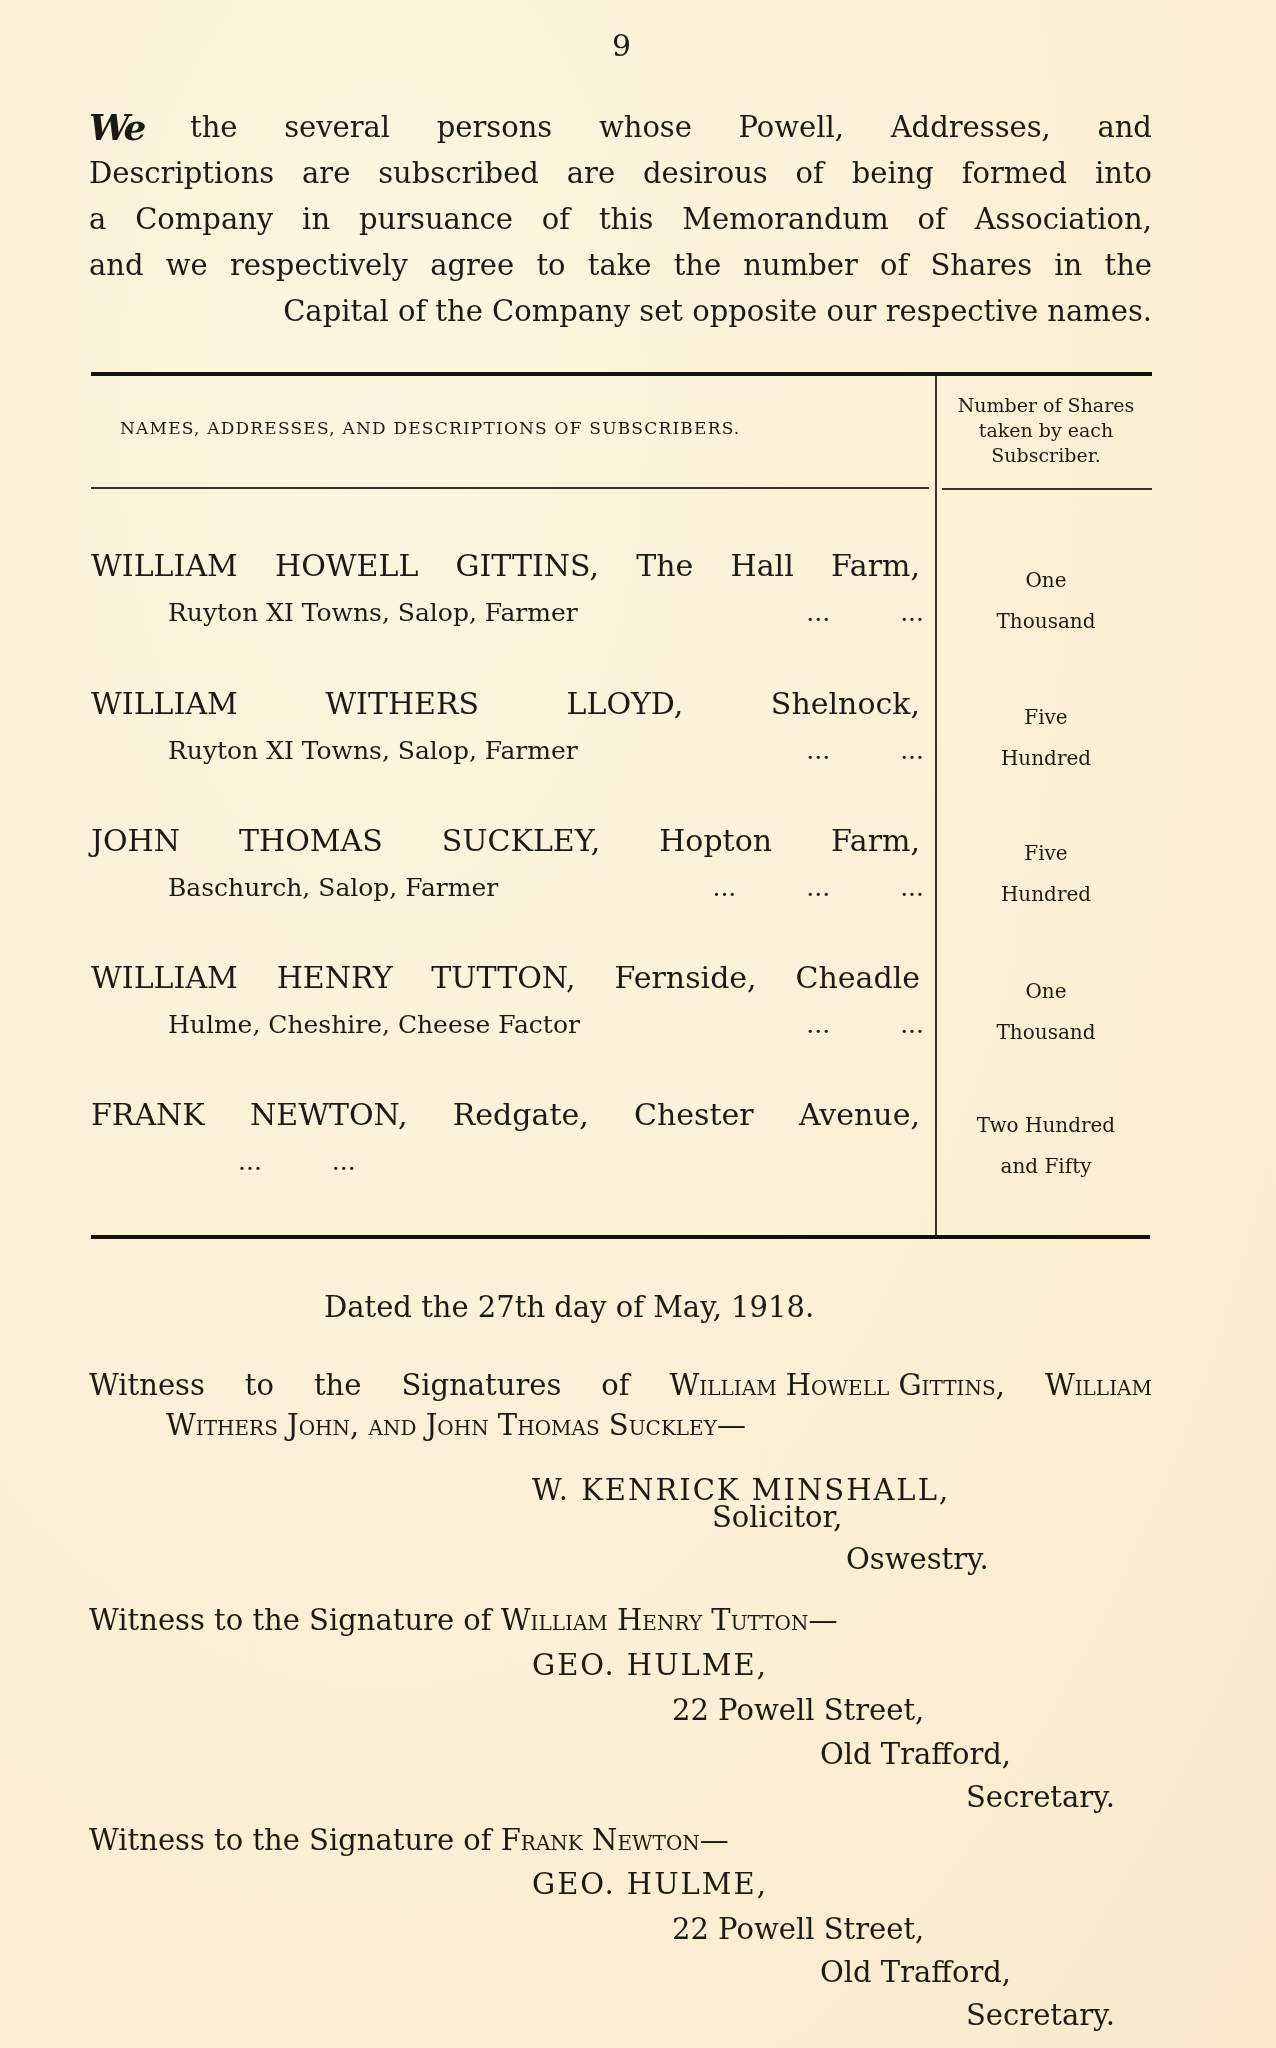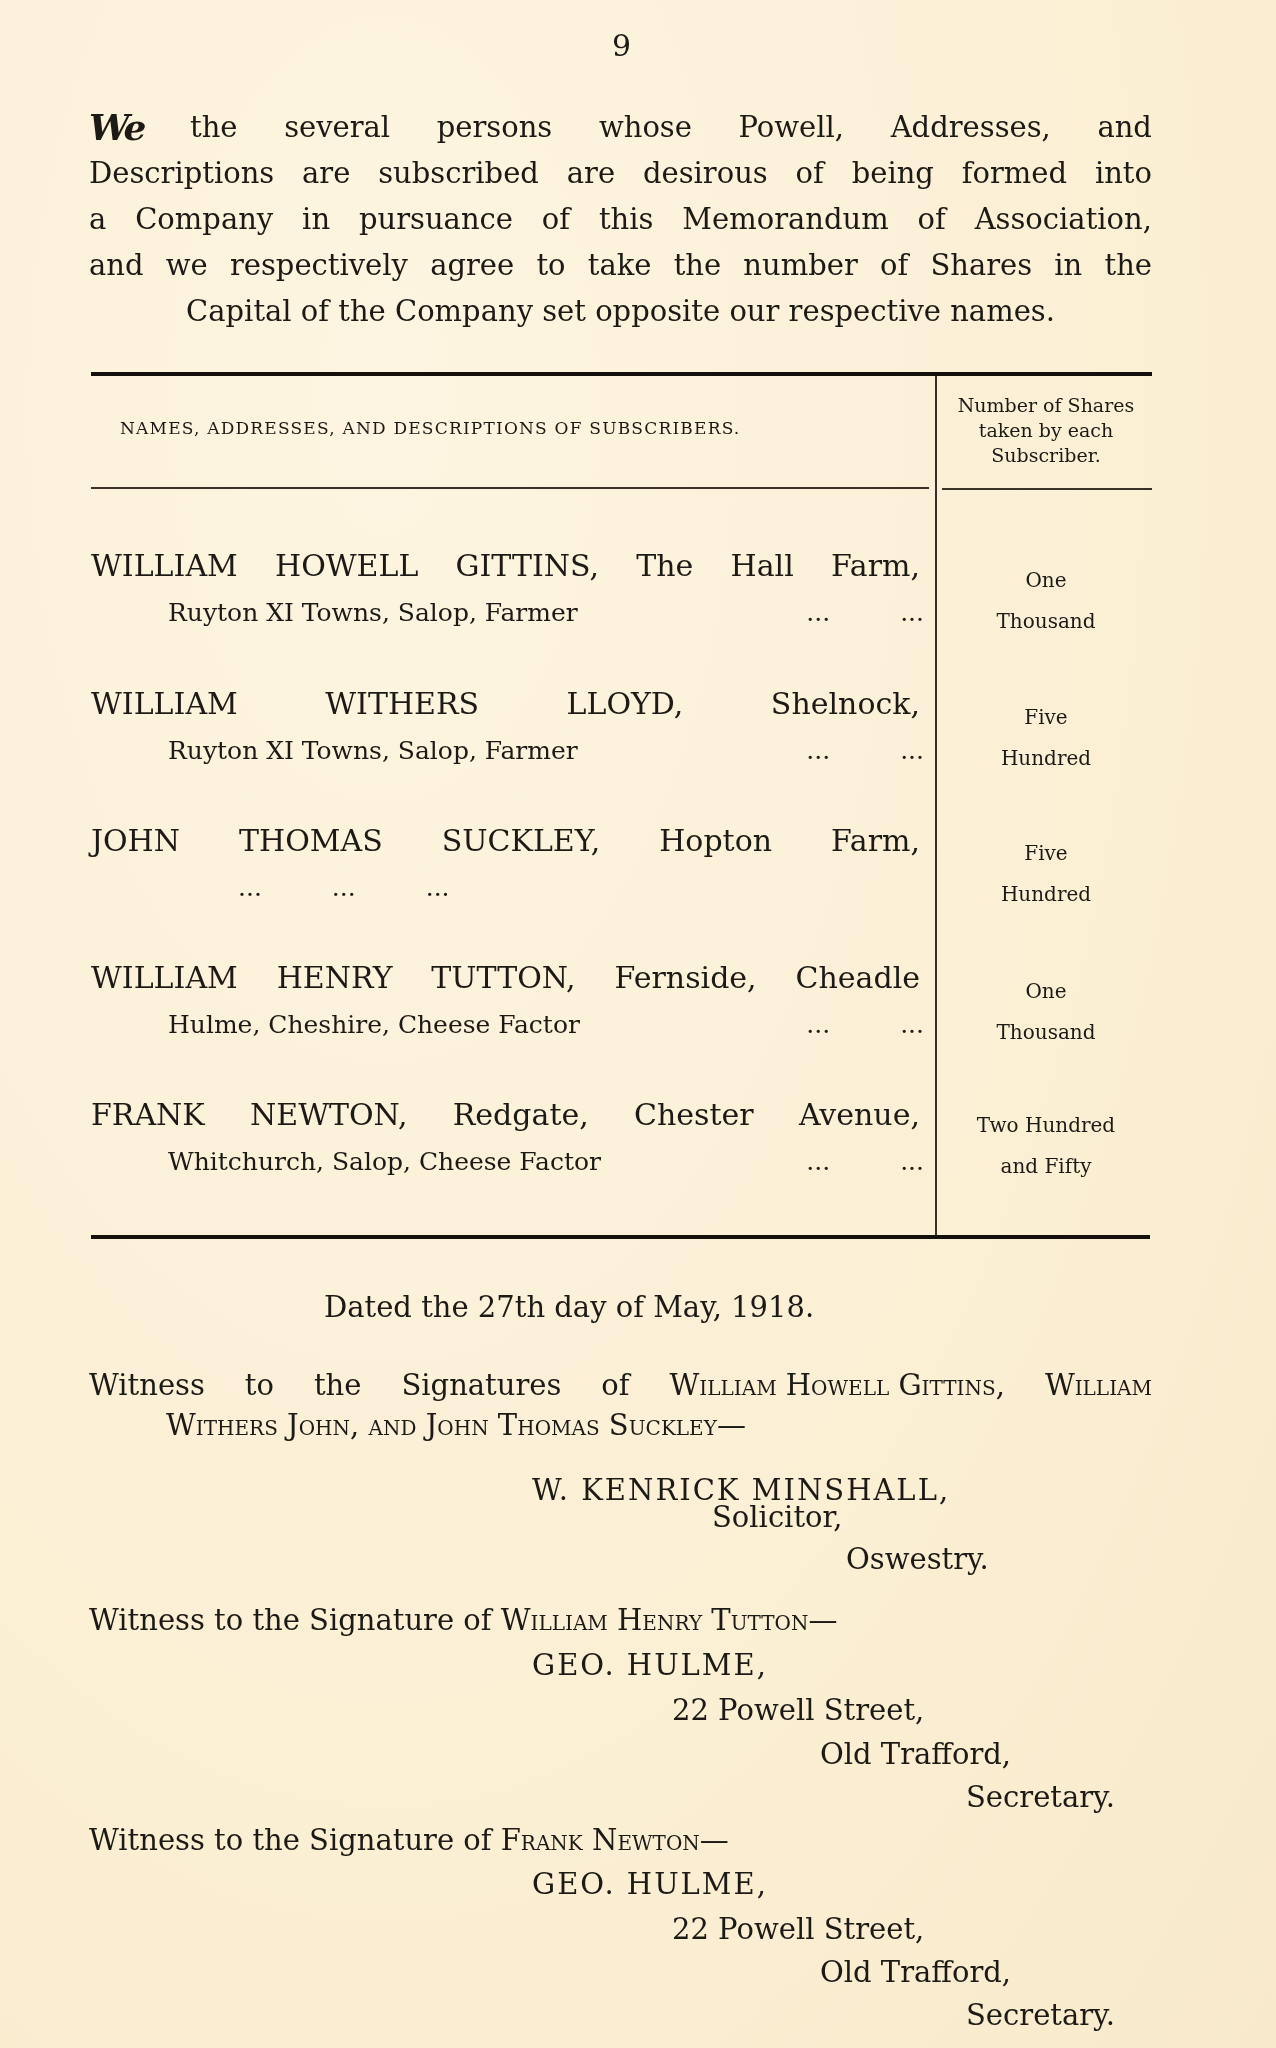--- a/index.html
+++ b/index.html
@@ -7,21 +7,21 @@
       width: 1276px; height: 2048px; position: relative; overflow: hidden;
       background: #fcf1d8;
       background-image: radial-gradient(ellipse at 30% 20%, #fdf5e1 0%, #fbefd4 60%, #f8e9cb 100%);
       color: #1d1a16;
       font-family: "DejaVu Serif", "Liberation Serif", serif;
     }
     .abs { position: absolute; white-space: nowrap; }
     .page-num { left: 612px; top: 28px; font-size: 30px; }
     .intro { left: 89px; width: 1063px; font-size: 29px; line-height: 46px; }
     .intro .line { display: flex; justify-content: space-between; height: 46px; }
-    .intro .line.last { justify-content: center; gap: 12px; }
+    .intro .line.last { justify-content: flex-end; gap: 12px; }
     .blackletter {
       font-family: "DejaVu Serif", serif; font-weight: bold; font-size: 36px;
       letter-spacing: -3px; font-style: italic;
     }
     .rule-thick { position: absolute; height: 4px; background: #14110d; }
     .rule-thin { position: absolute; height: 1.5px; background: #3a3228; }
     .vrule { position: absolute; width: 1.5px; background: #3a3228; }
     .hdr-left { left: 120px; top: 418px; font-size: 17px; letter-spacing: 1.2px; }
     .hdr-right { left: 940px; top: 393px; width: 212px; text-align: center; font-size: 19px; line-height: 25px; white-space: normal; }
     .row-l1 { font-size: 30px; left: 91px; width: 829px; display: flex; justify-content: space-between; }
@@ -131,20 +131,21 @@
 </div>
 
 <div class="abs row-l1" style="top:823px;">
   <span>JOHN</span>
   <span>THOMAS</span>
   <span>SUCKLEY,</span>
   <span>Hopton</span>
   <span>Farm,</span>
 </div>
 <div class="abs row-l2" style="top:873px;">
+  <span>Baschurch, Salop, Farmer</span>
   <span class="dots"><span>...</span><span>...</span><span>...</span></span>
 </div>
 <div class="abs shares" style="top:833px;">
   <div>Five</div>
   <div>Hundred</div>
 </div>
 
 <div class="abs row-l1" style="top:960px;">
   <span>WILLIAM</span>
   <span>HENRY</span>
@@ -162,21 +163,20 @@
 </div>
 
 <div class="abs row-l1" style="top:1097px;">
   <span>FRANK</span>
   <span>NEWTON,</span>
   <span>Redgate,</span>
   <span>Chester</span>
   <span>Avenue,</span>
 </div>
 <div class="abs row-l2" style="top:1147px;">
-  <span>Whitchurch, Salop, Cheese Factor</span>
   <span class="dots"><span>...</span><span>...</span></span>
 </div>
 <div class="abs shares" style="top:1105px;">
   <div>Two Hundred</div>
   <div>and Fifty</div>
 </div>
 
 <div class="abs body-text" style="left:324px; top:1290px;">Dated the 27th day of May, 1918.</div>
 
 <div class="abs witness-line" style="top:1368px;">

